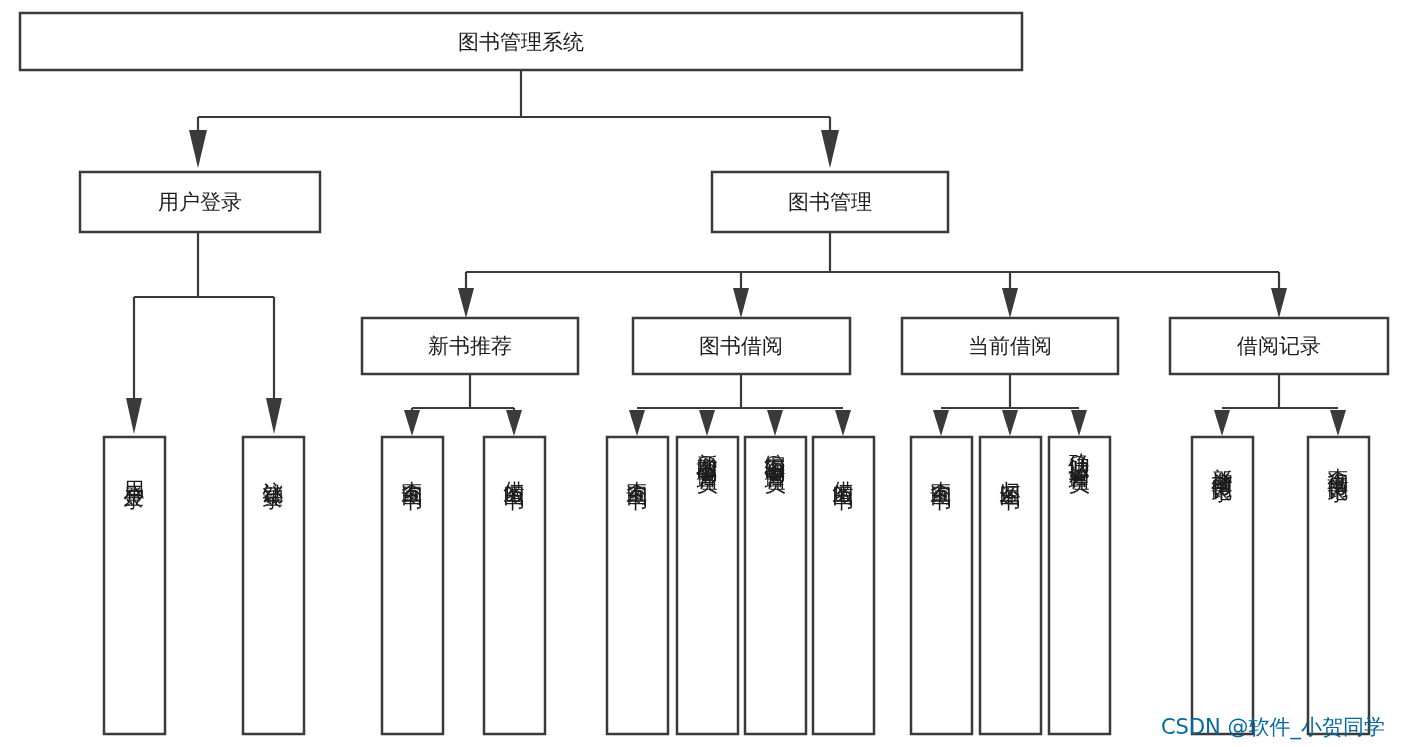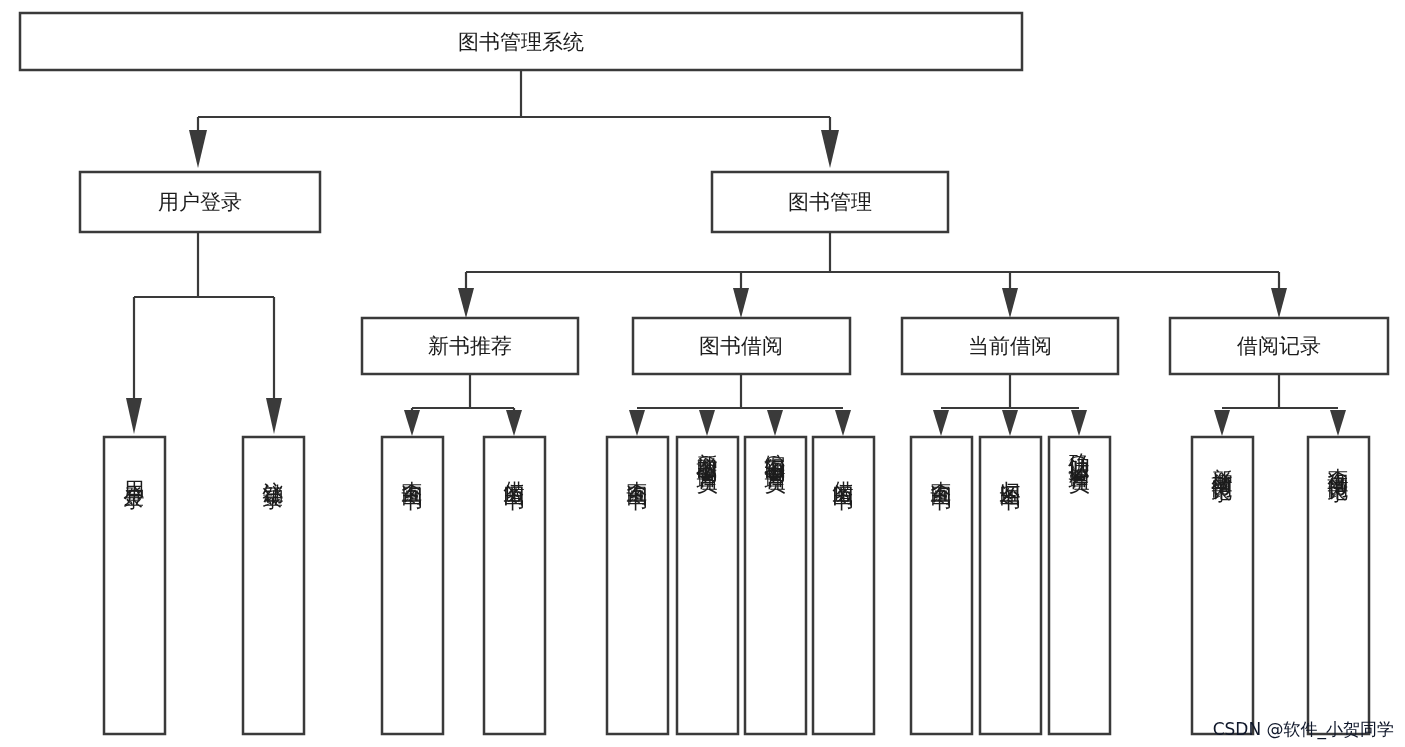--- a/index.html
+++ b/index.html
@@ -53,25 +53,25 @@
     font-family: "DejaVu Sans", "Liberation Sans", sans-serif;
     font-size: 21px;
     writing-mode: vertical-rl;
     text-orientation: upright;
     glyph-orientation-vertical: 0;
     text-anchor: middle;
     letter-spacing: 3px;
   }
   .watermark-text {
     position: absolute;
-    right: 11px;
+    right: 20px;
     bottom: 6px;
     font-family: "DejaVu Sans", "Liberation Sans", sans-serif;
-    font-size: 17px;
-    color: #0f172a;
+    font-size: 21px;
+    color: #0369a1;
     white-space: nowrap;
     user-select: none;
     pointer-events: none;
   }
 </style>
 </head>
 <body>
 
 <div id="diagram-root">
 

